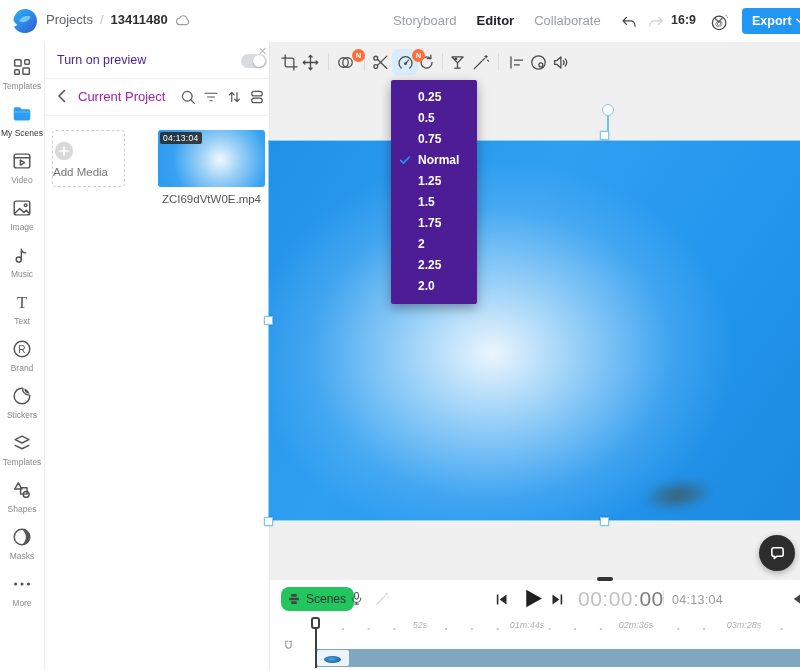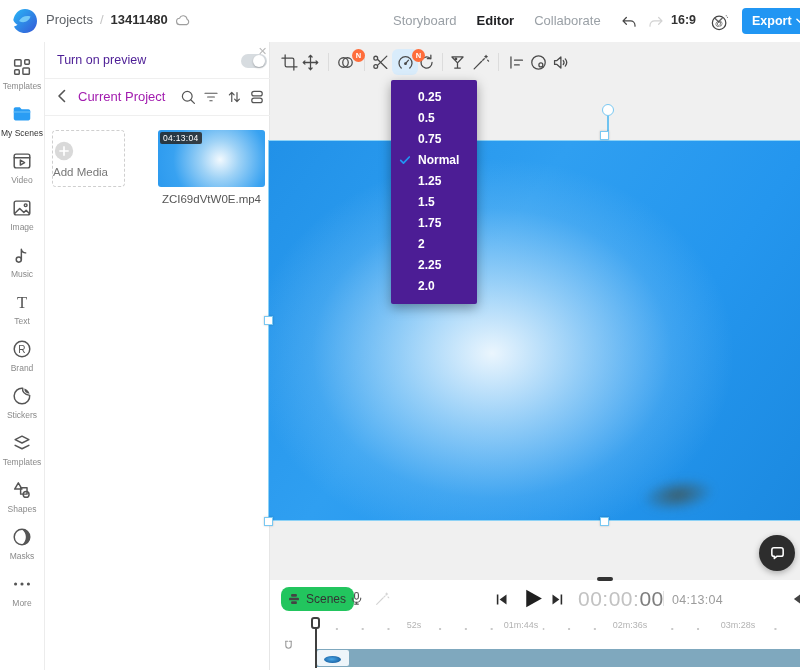--- a/index.html
+++ b/index.html
@@ -88,23 +88,23 @@
   #wand-dis{position:absolute;left:104px;top:11px;}
   #prev-btn{position:absolute;left:224px;top:12px;cursor:pointer;}
   #play-btn{position:absolute;left:250px;top:6px;cursor:pointer;}
   #next-btn{position:absolute;left:280px;top:12px;cursor:pointer;}
   #cur-time{position:absolute;left:308px;top:7px;font-size:21px;color:#c2c2c2;letter-spacing:.5px;}
   #cur-time .frames{color:#7d7d7d;}
   #time-div{position:absolute;left:393px;top:11px;width:1px;height:15px;background:#e3e3e3;}
   #total-time{position:absolute;left:402px;top:13px;font-size:12.5px;color:#9c9c9c;letter-spacing:.3px;}
   #tl-clip-ic{position:absolute;left:521px;top:12px;}
 
-  #ruler{position:absolute;left:44px;top:39px;width:467px;height:14px;
+  #ruler{position:absolute;left:50px;top:39px;width:467px;height:14px;
       background-image:radial-gradient(circle,#c9c9c9 1px,rgba(0,0,0,0) 1.4px);
-      background-size:25.8px 14px;background-position:10px 3px;}
+      background-size:25.8px 14px;background-position:10px 3px;font-style:italic;}
   .ruler-lbl{position:absolute;top:1px;transform:translateX(-50%);font-size:9px;color:#b3b3b3;background:#fff;padding:0 4px;}
   #magnet-ic{position:absolute;left:12px;top:59px;}
   #track-header{position:absolute;left:46px;top:53px;width:484px;height:16px;background:#5d8aa6;border-radius:2px 0 0 0;
       color:#fff;font-size:10px;font-weight:bold;line-height:16px;padding-left:6px;box-sizing:border-box;cursor:pointer;}
   #track-body{position:absolute;left:46px;top:69px;width:484px;height:18px;background:#7fa8be;cursor:pointer;}
   #track-thumb{position:absolute;left:1px;top:1px;width:32px;height:16px;background:#eef5fa;border-radius:2px;}
   #track-thumb .blob{position:absolute;left:7px;top:6px;width:17px;height:7px;border-radius:50%;
       background:radial-gradient(ellipse at 45% 45%,#4aa7e8,#145c9e 80%);}
   #playhead{position:absolute;left:41px;top:37px;width:9px;height:12px;background:#fff;border:2px solid #3f3f3f;border-radius:3px;box-sizing:border-box;z-index:7;cursor:ew-resize;}
   #playhead-line{position:absolute;left:44.5px;top:48px;width:2px;height:40px;background:#3f3f3f;z-index:6;}

